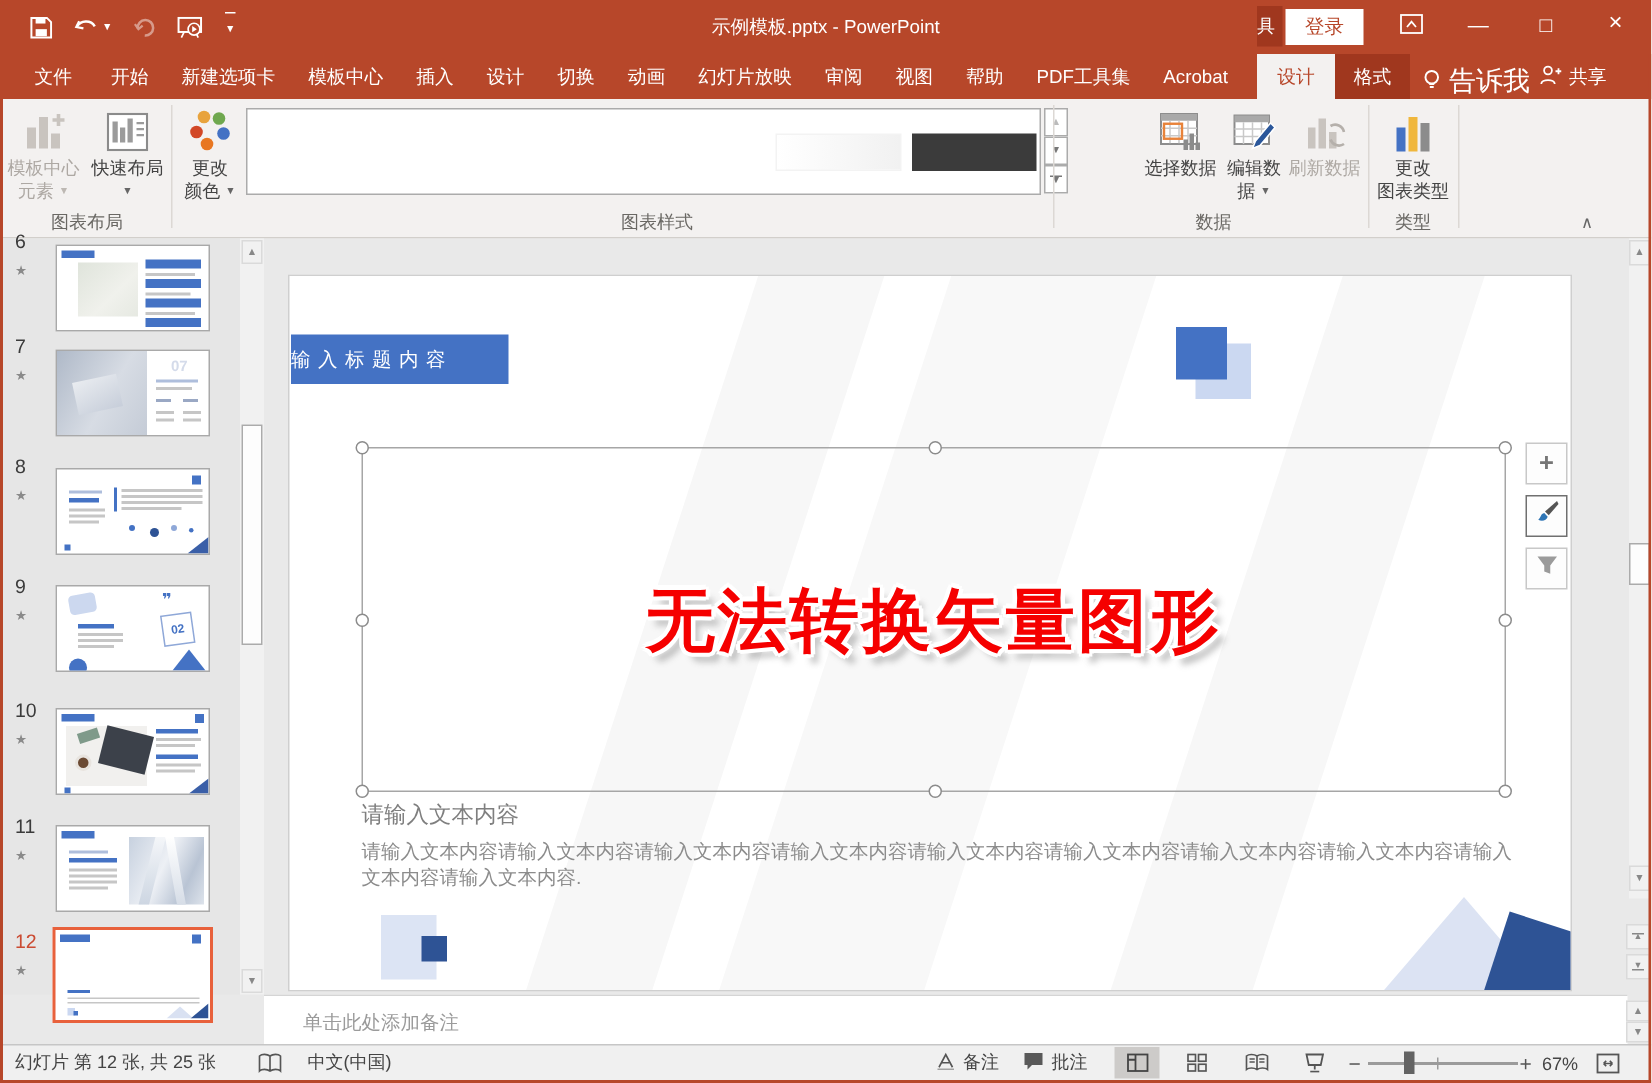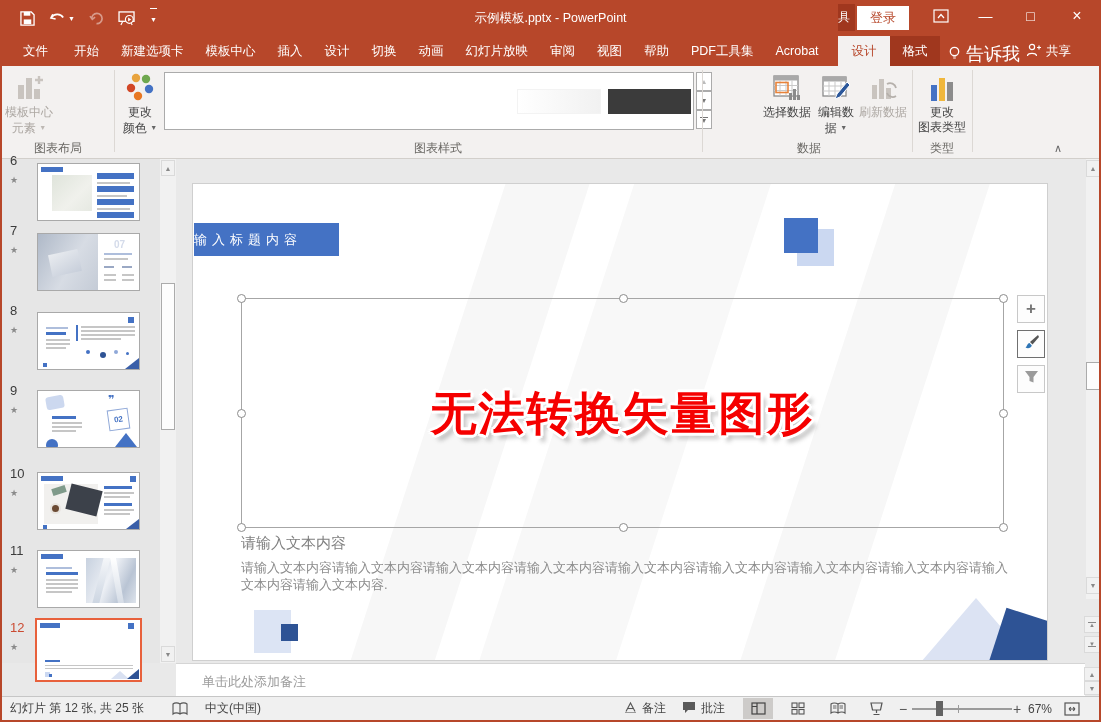--- a/index.html
+++ b/index.html
@@ -199,20 +199,32 @@
     <div class="rbtn disabled" style="left:2px;width:54px;">
       <div class="ric">
           <svg width="30" height="30" viewBox="0 0 30 30">
             <rect x="4" y="12" width="6" height="14" fill="#C9C4BF"></rect>
             <rect x="12" y="5" width="6" height="21" fill="#C9C4BF"></rect>
             <rect x="20" y="16" width="6" height="10" fill="#C9C4BF"></rect>
             <path d="M21 7 h8 M25 3 v8" stroke="#C9C4BF" stroke-width="2.4"></path>
           </svg>
         </div>
       <div class="rlab"><span>模板中心</span><br><span>元素</span> <span class="drop">▼</span></div>
+    </div>
+    <div class="rbtn" style="left:58px;width:54px;">
+      <div class="ric">
+          <svg width="30" height="30" viewBox="0 0 30 30">
+            <rect x="2" y="3" width="26" height="24" fill="#fff" stroke="#8B8B8B" stroke-width="1.4"></rect>
+            <rect x="5" y="8" width="3.5" height="14" fill="#9B9B9B"></rect>
+            <rect x="10" y="12" width="3.5" height="10" fill="#9B9B9B"></rect>
+            <rect x="15" y="6" width="3.5" height="16" fill="#9B9B9B"></rect>
+            <path d="M21 9 h5 M21 13 h5 M21 17 h5" stroke="#9B9B9B" stroke-width="1.5"></path>
+          </svg>
+        </div>
+      <div class="rlab"><span>快速布局</span><br><span class="drop">▼</span></div>
     </div>
     <div class="rsep" style="left:114px;"></div>
 
     <div class="rbtn" style="left:117px;width:46px;">
       <div class="ric">
           <svg width="32" height="32" viewBox="0 0 32 32">
             <circle cx="12" cy="7" r="4.2" fill="#E8A33D"></circle>
             <circle cx="22" cy="8" r="4.2" fill="#6FA84F"></circle>
             <circle cx="7" cy="17" r="4.2" fill="#D24726"></circle>
             <circle cx="25" cy="18" r="4.2" fill="#4472C4"></circle>

